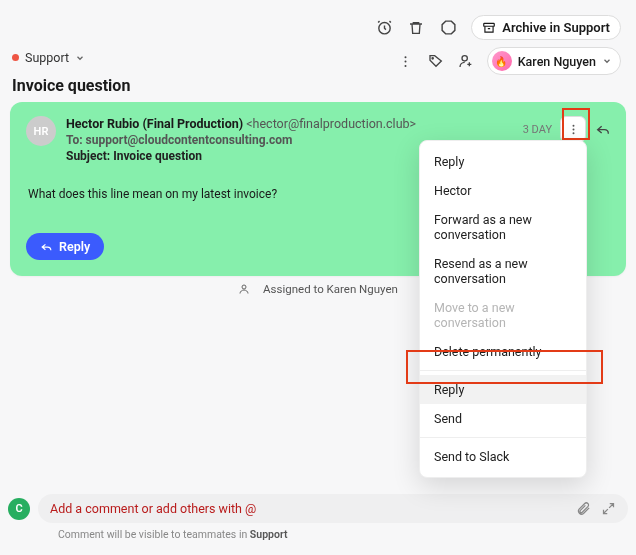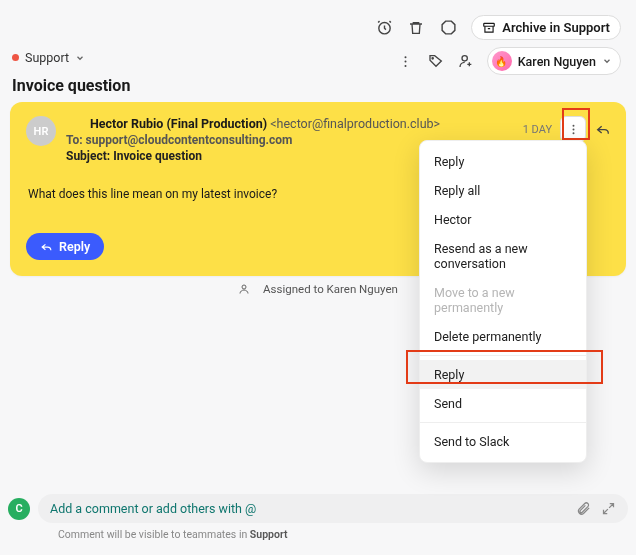--- a/index.html
+++ b/index.html
@@ -11,24 +11,24 @@
 
   .breadcrumb { position:absolute; top:50px; left:12px; display:flex; align-items:center; gap:6px; font-size:12.5px; color:#333; }
   .dot-red { width:7px; height:7px; background:#e54; border-radius:50%; }
 
   .right-strip { position:absolute; top:47px; right:15px; display:flex; align-items:center; gap:12px; }
   .user-pill { display:flex; align-items:center; gap:6px; border:1px solid #ddd; border-radius:16px; padding:3px 8px 3px 4px; font-size:12.5px; font-weight:500; background:#fff; }
   .avatar-sm { width:20px; height:20px; border-radius:50%; background:linear-gradient(135deg,#f9c,#f6a); display:flex; align-items:center; justify-content:center; font-size:10px; color:#fff; }
 
   .title { position:absolute; top:76px; left:12px; font-size:16px; font-weight:700; }
 
-  .card { position:absolute; top:102px; left:10px; right:10px; background:#fde047; border-radius:12px; padding:14px 16px 16px 16px; box-shadow:0 1px 2px rgba(0,0,0,.04); }
+  .card { position:absolute; top:102px; left:10px; right:10px; background:#86efac; border-radius:12px; padding:14px 16px 16px 16px; box-shadow:0 1px 2px rgba(0,0,0,.04); }
   .msg-head { display:flex; gap:10px; }
   .avatar-md { width:30px; height:30px; border-radius:50%; background:#ccc; display:flex; align-items:center; justify-content:center; font-size:11px; color:#fff; font-weight:600; flex-shrink:0; }
-  .from-line { font-size:12.5px;margin-left:24px; }
+  .from-line { font-size:12.5px; }
   .from-line b { font-weight:700; }
   .from-line .email { color:#555; }
   .to-line, .subj-line { font-size:12px; color:#555; margin-top:2px;font-weight:bold; }
   .subj-line span { color:#222; }
   .meta-right { position:absolute; top:14px; right:14px; display:flex; align-items:center; gap:8px; font-size:11px; color:#777; }
   .kebab-box { width:26px; height:26px; border:1px solid #ddd; border-radius:6px; display:flex; align-items:center; justify-content:center; background:#fff; }
   .kebab-highlight { position:absolute; border:2.5px solid #e33b17; pointer-events:none; }
   .body-text { margin:24px 0 32px 2px; font-size:12px; }
   .reply-btn { background:#3b5bfd; color:#fff; border:none; border-radius:16px; padding:6px 14px; font-size:12.5px; font-weight:600; display:inline-flex; align-items:center; gap:6px; }
 
@@ -37,21 +37,21 @@
   .menu { position:absolute; top:140px; left:419px; width:168px; background:#fff; border-radius:8px; box-shadow:0 8px 28px rgba(0,0,0,.14); padding:6px 0; z-index:50; border:1px solid #eee; }
   .menu-item { padding:7px 14px; font-size:12.5px; color:#222; }
   .menu-item.disabled { color:#b5b5b5; }
   .menu-item.hover { background:#f2f2f2; }
   .menu-sep { height:1px; background:#eee; margin:4px 0; }
   .menu-highlight { position:absolute; border:2.5px solid #e33b17; pointer-events:none; z-index:60; }
 
   .composer { position:absolute; bottom:14px; left:8px; right:8px; }
   .composer-row { display:flex; align-items:center; gap:8px; }
   .avatar-xs { width:22px; height:22px; border-radius:50%; background:#27ae60; color:#fff; font-size:11px; display:flex; align-items:center; justify-content:center; font-weight:600; }
-  .composer-input { flex:1; background:#efeff0; border-radius:16px; padding:7px 12px; color:#0f766e; font-size:12.5px; display:flex; align-items:center; justify-content:space-between; }
+  .composer-input { flex:1; background:#efeff0; border-radius:16px; padding:7px 12px; color:#b91c1c; font-size:12.5px; display:flex; align-items:center; justify-content:space-between; }
   .composer-icons { display:flex; gap:10px; align-items:center; color:#888; }
   .composer-foot { font-size:10.5px; color:#888; margin:5px 0 0 50px; }
   .composer-foot b { font-weight:600; color:#555; }
 
   svg { display:block; }
 </style>
 </head>
 <body>
 
 <div class="top-toolbar">
@@ -132,21 +132,21 @@
         <span>To:</span>
         <span>support@cloudcontentconsulting.com</span>
       </div>
       <div class="subj-line">
         <span>Subject:</span>
         <span>Invoice question</span>
       </div>
     </div>
   </div>
   <div class="meta-right">
-    <span>1 DAY</span>
+    <span>3 DAY</span>
     <span class="kebab-box">
       <svg width="13" height="13" viewBox="0 0 24 24" fill="#555">
           <circle cx="12" cy="5" r="1.8"></circle>
           <circle cx="12" cy="12" r="1.8"></circle>
           <circle cx="12" cy="19" r="1.8"></circle>
         </svg>
     </span>
     <span class="icon-btn">
       <svg width="16" height="16" viewBox="0 0 24 24" fill="none" stroke="#444" stroke-width="2">
           <path d="M10 8L4 13l6 5M4 13h10c3 0 6 2 6 6"></path>
@@ -167,24 +167,24 @@
 <div class="assigned">
   <svg width="12" height="12" viewBox="0 0 24 24" fill="none" stroke="#666" stroke-width="2">
       <circle cx="12" cy="8" r="4"></circle>
       <path d="M4 21c0-4 4-7 8-7s8 3 8 7"></path>
     </svg>
   <span>Assigned to Karen Nguyen</span>
 </div>
 
 <div class="menu" id="menu">
     <div class="menu-item">Reply</div>
-    <div class="menu-item">Reply all</div>
     <div class="menu-item">Hector</div>
+    <div class="menu-item">Forward as a new conversation</div>
     <div class="menu-item">Resend as a new conversation</div>
-    <div class="menu-item disabled">Move to a new permanently</div>
+    <div class="menu-item disabled">Move to a new conversation</div>
     <div class="menu-item">Delete permanently</div>
     <div class="menu-sep"></div>
     <div class="menu-item hover">Reply</div>
     <div class="menu-item">Send</div>
     <div class="menu-sep"></div>
     <div class="menu-item">Send to Slack</div>
   </div>
 <div class="menu-highlight" style="top:350px; left:406px; width:197px; height:34px;"></div>
 
 <div class="composer">

